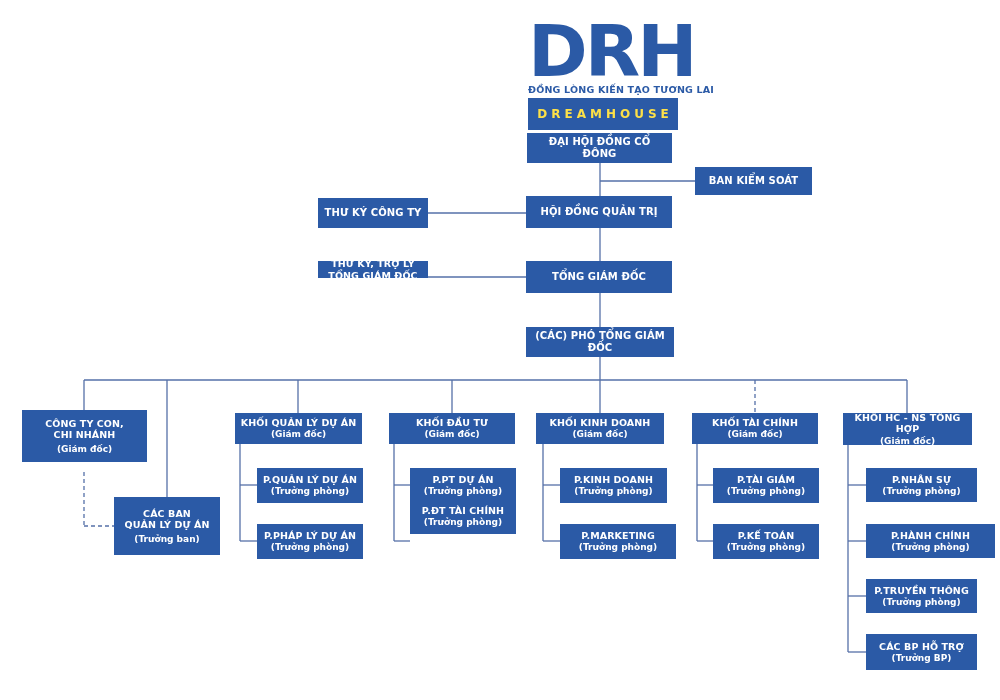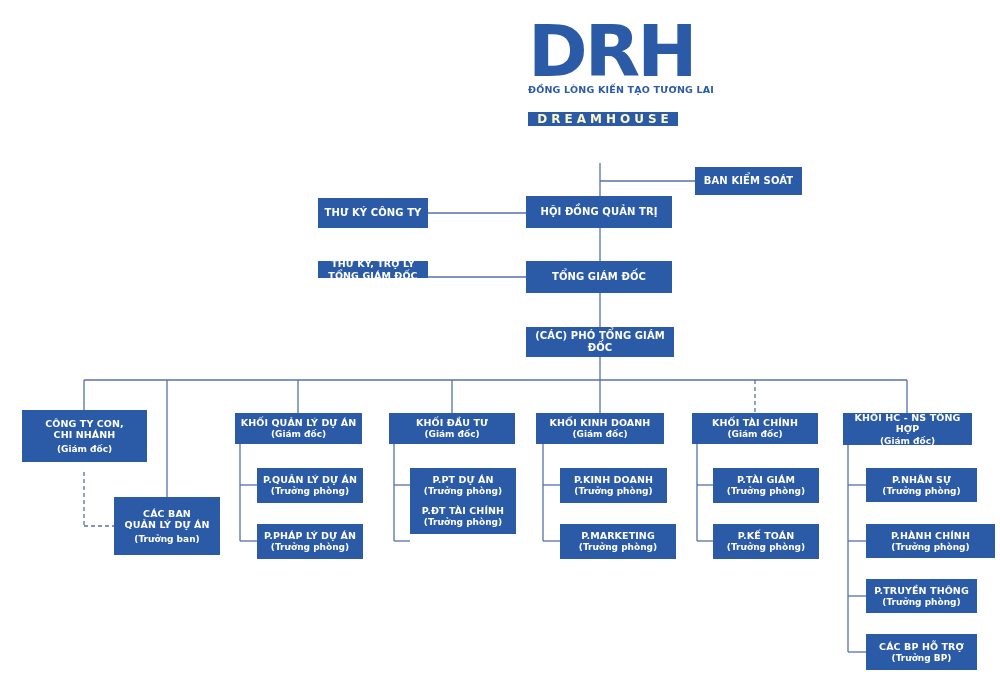--- a/index.html
+++ b/index.html
@@ -17,21 +17,21 @@
   }
   .nlabel{white-space:pre-line;font-weight:bold;font-size:10px;line-height:1.18;letter-spacing:0.1px;}
   .sm .nlabel{font-size:9.5px;}
   .nsub{font-weight:bold;font-size:9px;line-height:1.15;margin-top:1px;}
   .roomy .nsub{margin-top:4px;}
   
   .logo{position:absolute;left:528px;top:22px;width:150px;z-index:2;text-align:center;color:#2b5aa6;}
   .logo-drh{font-weight:bold;font-size:72px;line-height:0.82;letter-spacing:-3px;}
   .logo-tagline{font-weight:bold;font-size:9.5px;letter-spacing:0.2px;white-space:nowrap;margin-top:3px;}
   .logo-bar{
-    margin-top:17px;background:#2b5aa6;color:#fef9c3;height:14px;
+    margin-top:3px;background:#2b5aa6;color:#fde047;height:32px;
     display:flex;align-items:center;justify-content:center;
     font-weight:bold;font-size:12px;letter-spacing:4px;text-indent:4px;
   }
 </style>
 </head>
 <body>
 
 <div id="canvas">
 
   <svg id="lines" viewBox="0 0 1000 700">
@@ -82,21 +82,24 @@
       <line x1="84" y1="526" x2="114" y2="526"></line>
     </g>
   </svg>
 
   <div class="logo">
     <div class="logo-drh">DRH</div>
     <div class="logo-tagline">ĐỒNG LÒNG KIẾN TẠO TƯƠNG LAI</div>
     <div class="logo-bar">DREAMHOUSE</div>
   </div>
 
-  <div class="node" style="left:695px;top:167px;width:107px;height:28px">
+  <div class="node" style="left:527px;top:133px;width:145px;height:30px">
+    <div class="nlabel">ĐẠI HỘI ĐỒNG CỔ ĐÔNG</div>
+  </div>
+  <div class="node" style="left:695px;top:167px;width:117px;height:28px">
     <div class="nlabel">BAN KIỂM SOÁT</div>
   </div>
   <div class="node" style="left:318px;top:198px;width:110px;height:30px">
     <div class="nlabel">THƯ KÝ CÔNG TY</div>
   </div>
   <div class="node" style="left:526px;top:196px;width:146px;height:32px">
     <div class="nlabel">HỘI ĐỒNG QUẢN TRỊ</div>
   </div>
   <div class="node" style="left:526px;top:261px;width:146px;height:32px">
     <div class="nlabel">TỔNG GIÁM ĐỐC</div>

